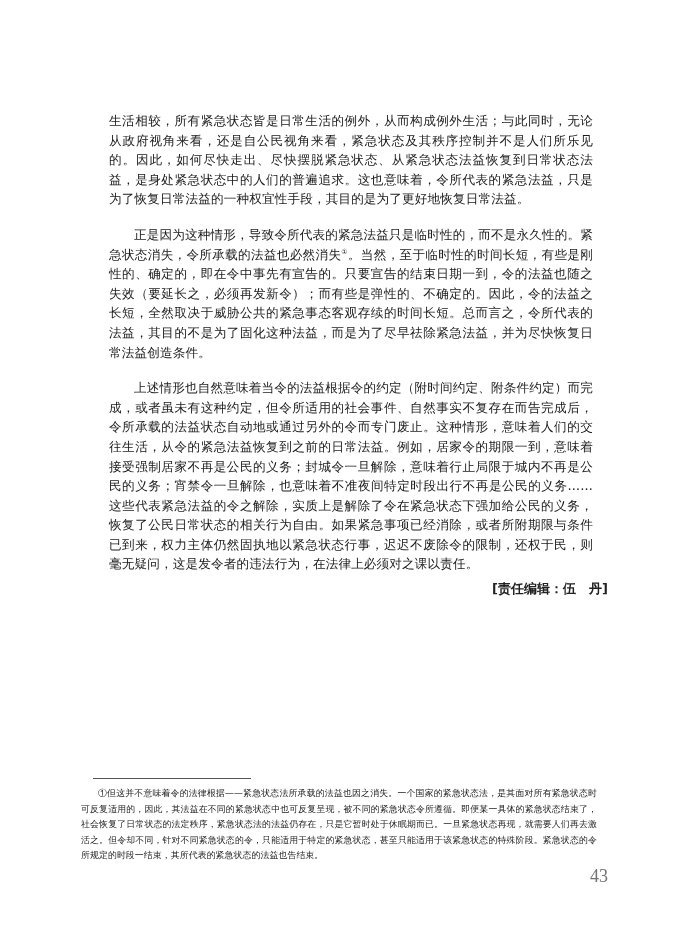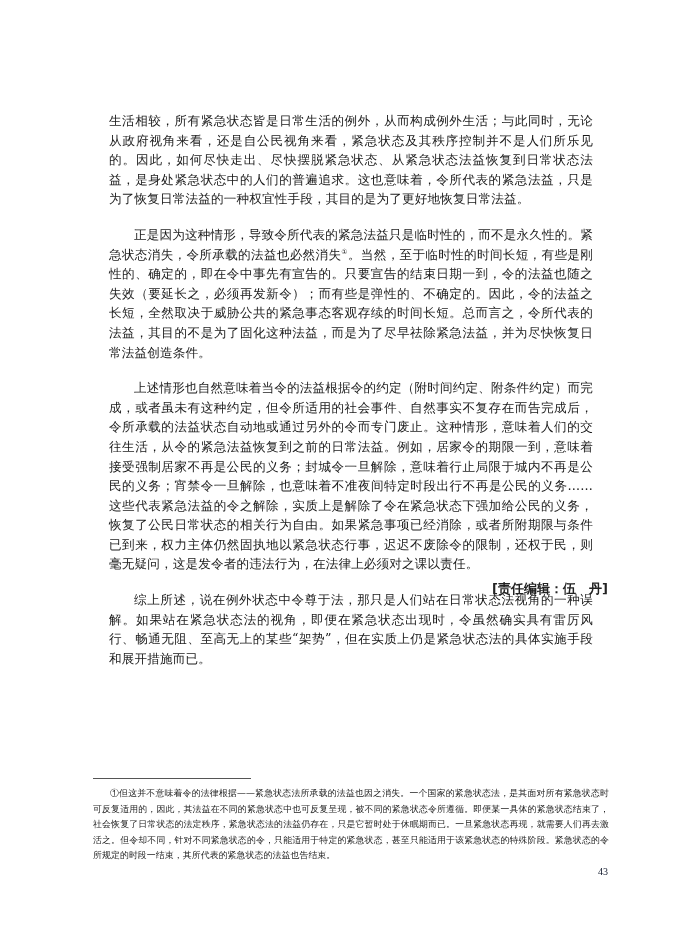--- a/index.html
+++ b/index.html
@@ -4,33 +4,32 @@
 <style>
   html, body { margin:0; padding:0; background:#ffffff; }
   body { width:700px; height:943px; position:relative; overflow:hidden;
          font-family:"DejaVu Serif", "Liberation Serif", serif; color:#1a1a1a; }
   .body-text { position:absolute; left:93px; top:95px; width:516px; }
   .para { margin:16px; font-size:12.6px; line-height:19.6px; text-align:justify; text-indent:0; letter-spacing:0.15px; }
   .para.indent { text-indent:25px; }
   .editor { position:absolute; right:92px; top:580px; font-family:"DejaVu Sans","Liberation Sans",sans-serif;
             font-size:13px; font-weight:bold; color:#222; }
   .fn-rule { position:absolute; left:93px; top:778px; width:158px; height:0; border-top:0.8px solid #555; }
-  .footnote { position:absolute; left:93px; top:786px; width:516px; font-size:8.9px; line-height:15.6px;
+  .footnote { position:absolute; left:81px; top:786px; width:516px; font-size:8.9px; line-height:15.6px;
               text-align:justify; text-indent:17px; color:#222; margin:0; letter-spacing:0.1px; }
-  .page-num { position:absolute; right:92px; top:866px; font-size:10px; font-family:"Liberation Serif",serif; color:#0f172a; }
+  .page-num { position:absolute; right:92px; top:866px; font-size:18px; font-family:"Liberation Serif",serif; color:#737373; }
   sup { font-size:7px; vertical-align:super; line-height:0; }
 </style>
 </head>
 <body>
 
 <div class="body-text">
   <p class="para">生活相较，所有紧急状态皆是日常生活的例外，从而构成例外生活；与此同时，无论从政府视角来看，还是自公民视角来看，紧急状态及其秩序控制并不是人们所乐见的。因此，如何尽快走出、尽快摆脱紧急状态、从紧急状态法益恢复到日常状态法益，是身处紧急状态中的人们的普遍追求。这也意味着，令所代表的紧急法益，只是为了恢复日常法益的一种权宜性手段，其目的是为了更好地恢复日常法益。</p>
   <p class="para indent"><span>正是因为这种情形，导致令所代表的紧急法益只是临时性的，而不是永久性的。紧急状态消失，令所承载的法益也必然消失</span><sup>①</sup><span>。当然，至于临时性的时间长短，有些是刚性的、确定的，即在令中事先有宣告的。只要宣告的结束日期一到，令的法益也随之失效（要延长之，必须再发新令）；而有些是弹性的、不确定的。因此，令的法益之长短，全然取决于威胁公共的紧急事态客观存续的时间长短。总而言之，令所代表的法益，其目的不是为了固化这种法益，而是为了尽早祛除紧急法益，并为尽快恢复日常法益创造条件。</span></p>
   <p class="para indent">上述情形也自然意味着当令的法益根据令的约定（附时间约定、附条件约定）而完成，或者虽未有这种约定，但令所适用的社会事件、自然事实不复存在而告完成后，令所承载的法益状态自动地或通过另外的令而专门废止。这种情形，意味着人们的交往生活，从令的紧急法益恢复到之前的日常法益。例如，居家令的期限一到，意味着接受强制居家不再是公民的义务；封城令一旦解除，意味着行止局限于城内不再是公民的义务；宵禁令一旦解除，也意味着不准夜间特定时段出行不再是公民的义务……这些代表紧急法益的令之解除，实质上是解除了令在紧急状态下强加给公民的义务，恢复了公民日常状态的相关行为自由。如果紧急事项已经消除，或者所附期限与条件已到来，权力主体仍然固执地以紧急状态行事，迟迟不废除令的限制，还权于民，则毫无疑问，这是发令者的违法行为，在法律上必须对之课以责任。</p>
-  <p class="para indent">综上所述，说在例外状态中令尊于法，那只是人们站在日常状态法视角的一种误解。如果站在紧急状态法的视角，即便在紧急状态出现时，令虽然确实具有雷厉风行、畅通无阻、至高无上的某些“架势”，但在实质上仍是紧急状态法的具体实施手段和展开措施而已。</p>
 </div>
 
 <div class="editor">[责任编辑：伍　丹]</div>
 
 <div class="fn-rule"></div>
 <p class="footnote">①但这并不意味着令的法律根据——紧急状态法所承载的法益也因之消失。一个国家的紧急状态法，是其面对所有紧急状态时可反复适用的，因此，其法益在不同的紧急状态中也可反复呈现，被不同的紧急状态令所遵循。即便某一具体的紧急状态结束了，社会恢复了日常状态的法定秩序，紧急状态法的法益仍存在，只是它暂时处于休眠期而已。一旦紧急状态再现，就需要人们再去激活之。但令却不同，针对不同紧急状态的令，只能适用于特定的紧急状态，甚至只能适用于该紧急状态的特殊阶段。紧急状态的令所规定的时段一结束，其所代表的紧急状态的法益也告结束。</p>
 
 <div class="page-num">43</div>
 
 </body></html>

